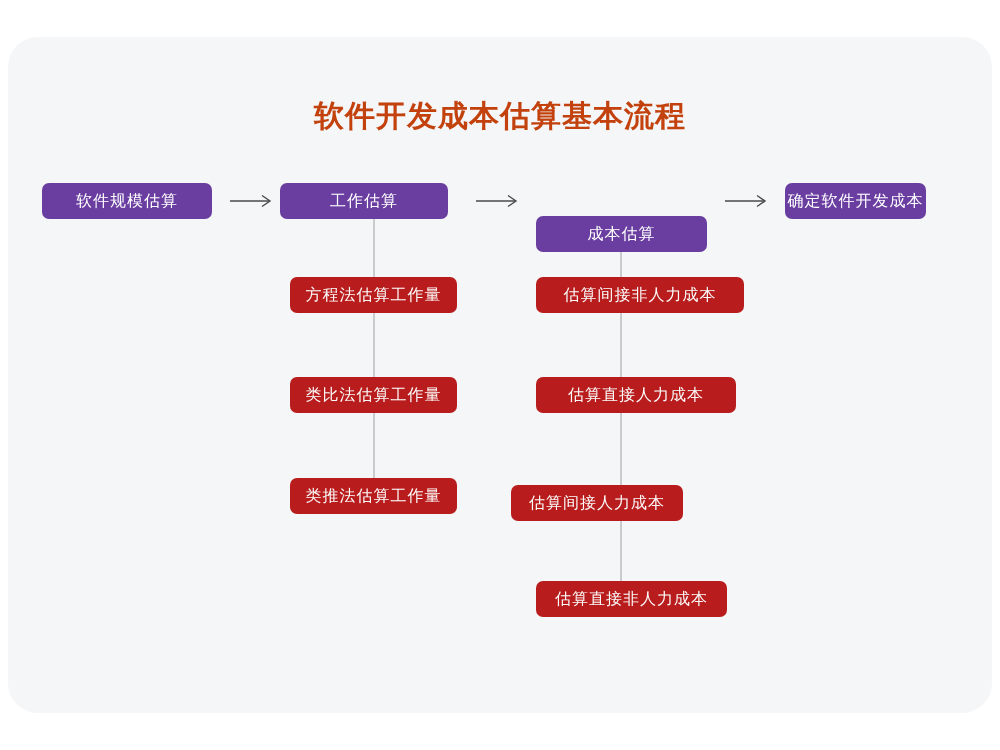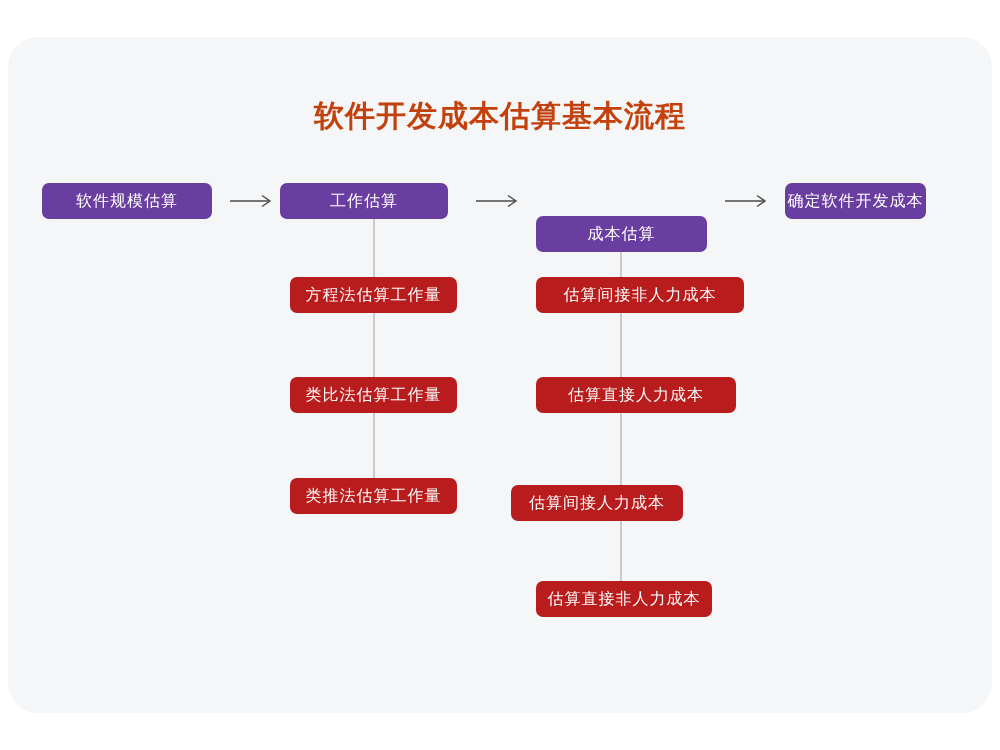--- a/index.html
+++ b/index.html
@@ -67,21 +67,21 @@
   
   #work-connector { left: 373px; top: 218px; height: 278px; }
   #work-0 { left: 290px; top: 277px; width: 167px; }
   #work-1 { left: 290px; top: 377px; width: 167px; text-align: center; }
   #work-2 { left: 290px; top: 478px; width: 167px; }
   
   #cost-connector { left: 620px; top: 218px; height: 381px; }
   #cost-0 { left: 536px; top: 277px; width: 208px; }
   #cost-1 { left: 536px; top: 377px; width: 200px; }
   #cost-2 { left: 511px; top: 477px; width: 172px; margin-top: 8px; }
-  #cost-3 { left: 536px; top: 581px; width: 176px; }
+  #cost-3 { left: 536px; top: 581px; width: 191px; }
 </style>
 </head>
 <body>
 
 <div class="panel"></div>
 
 <h1 class="diagram-title">软件开发成本估算基本流程</h1>
 
 <div class="connector" id="work-connector"></div>
 <div class="connector" id="cost-connector"></div>

